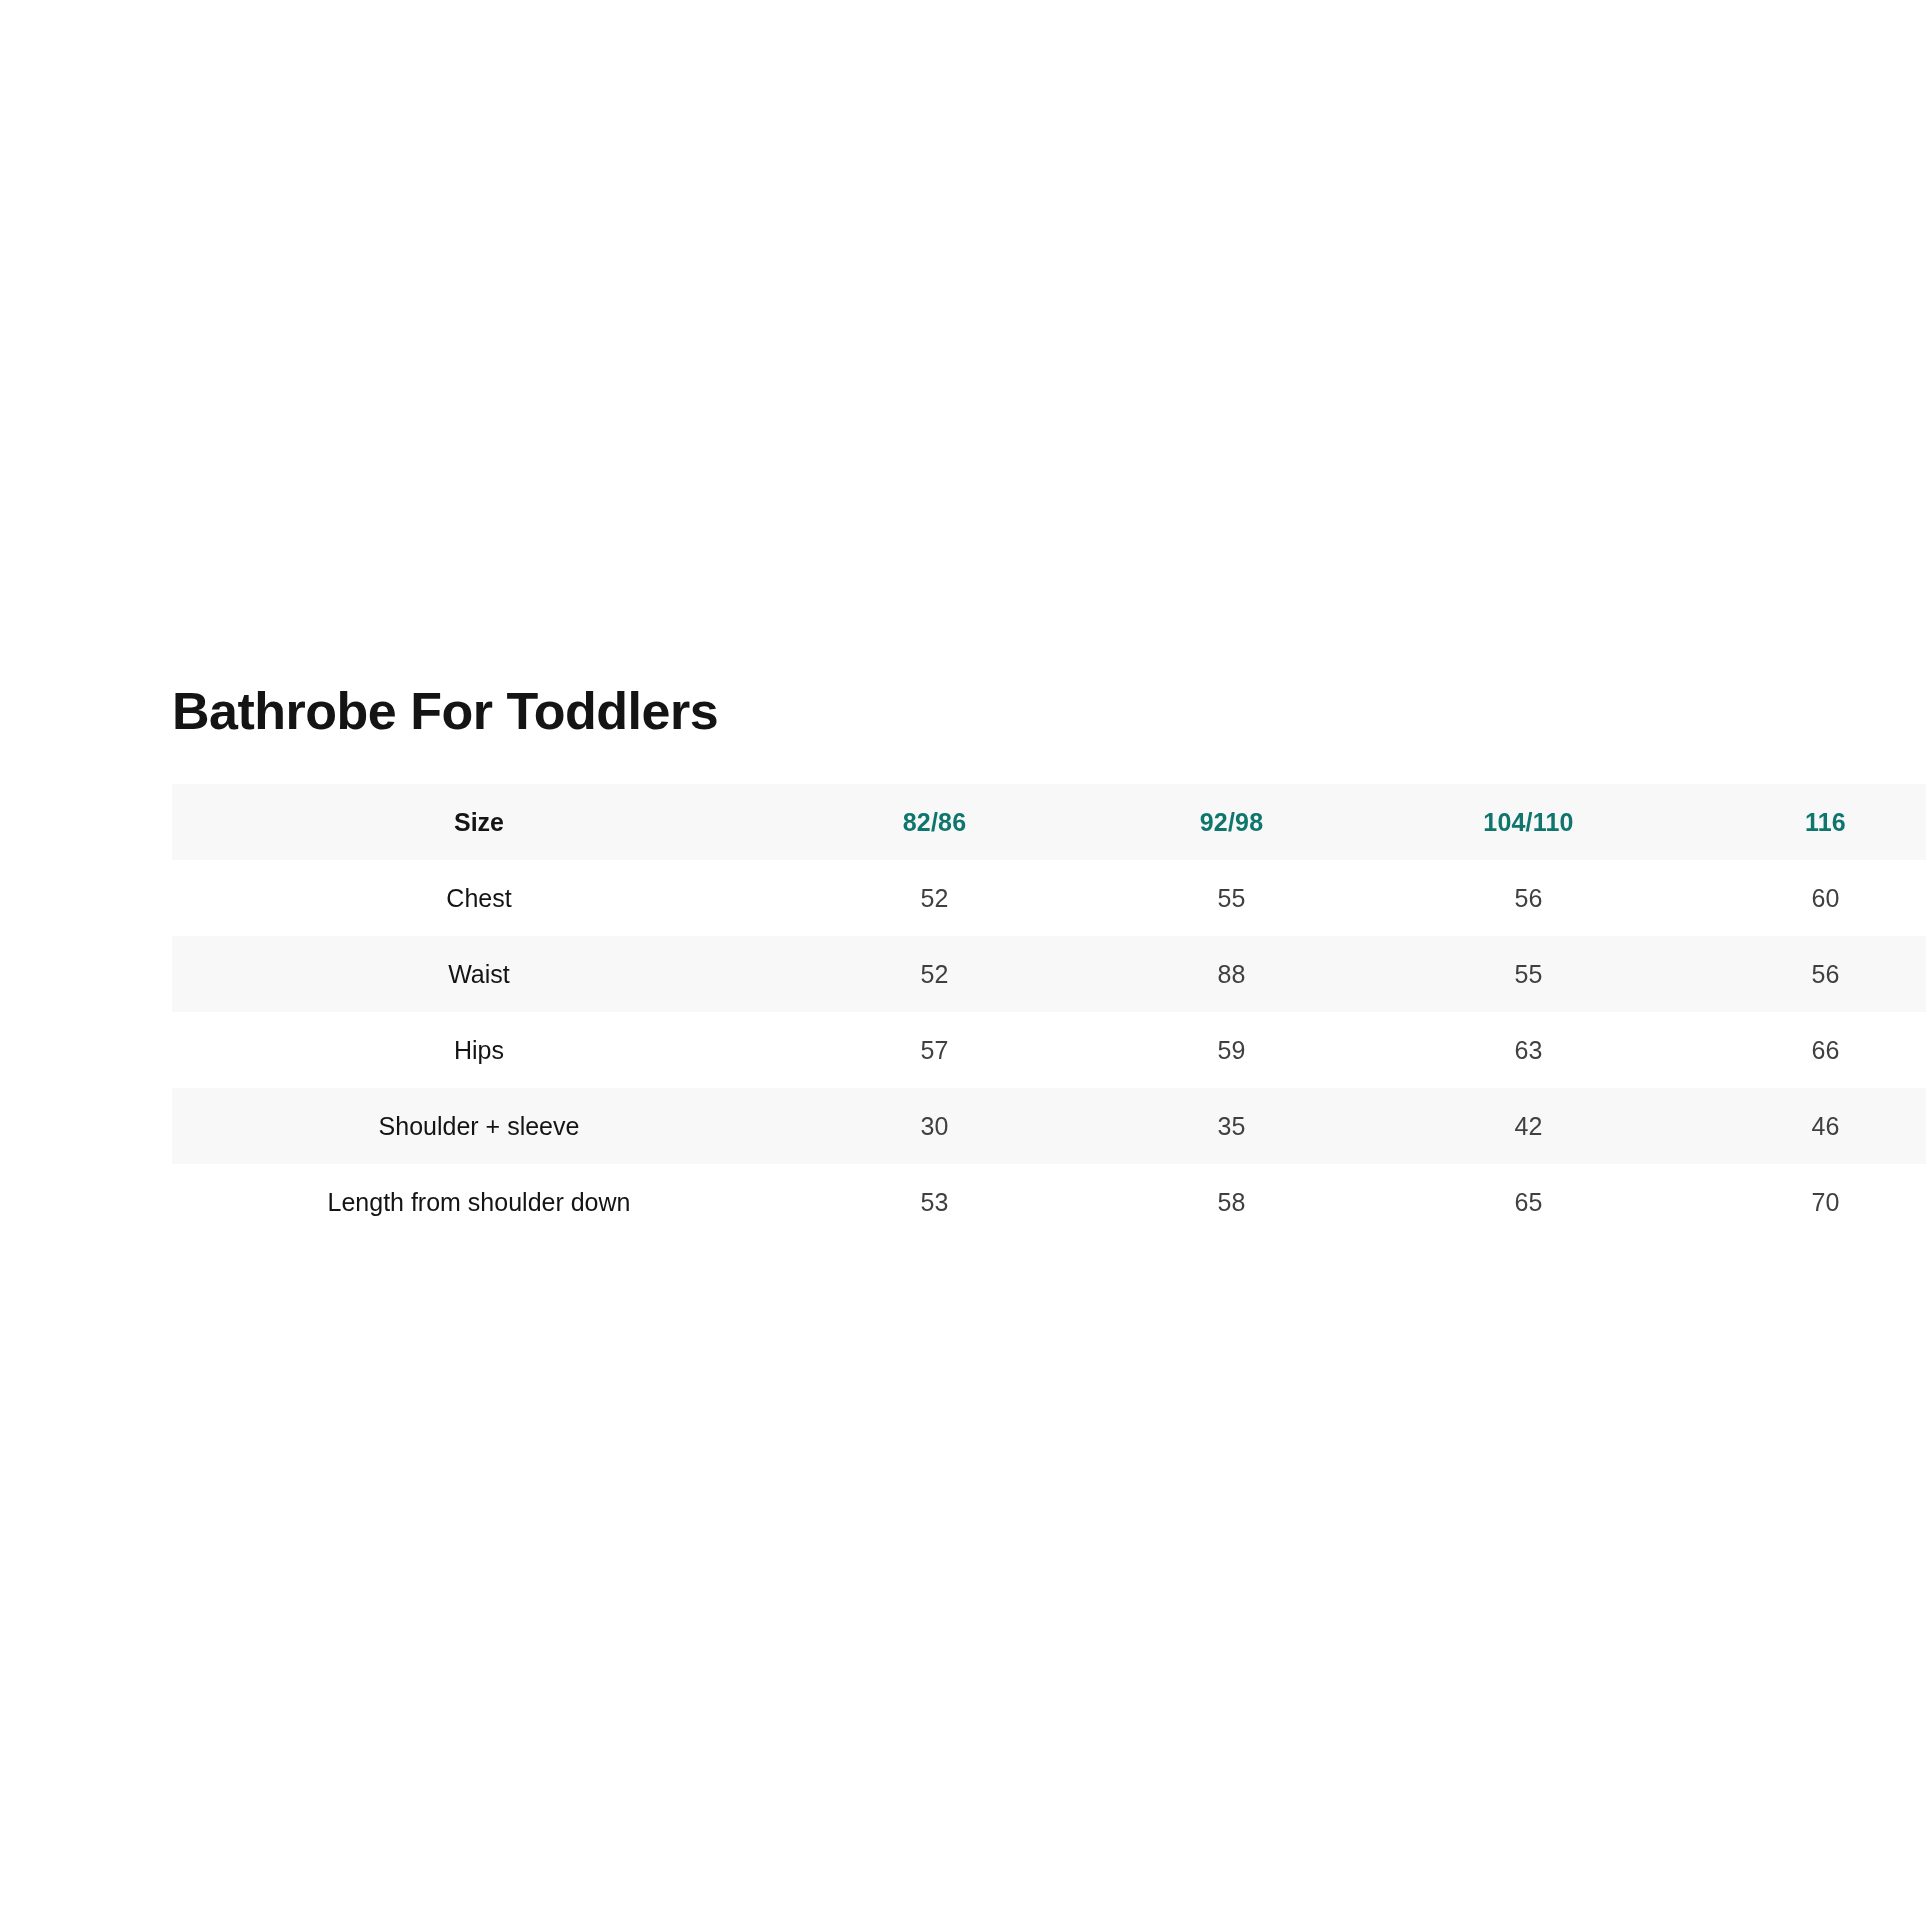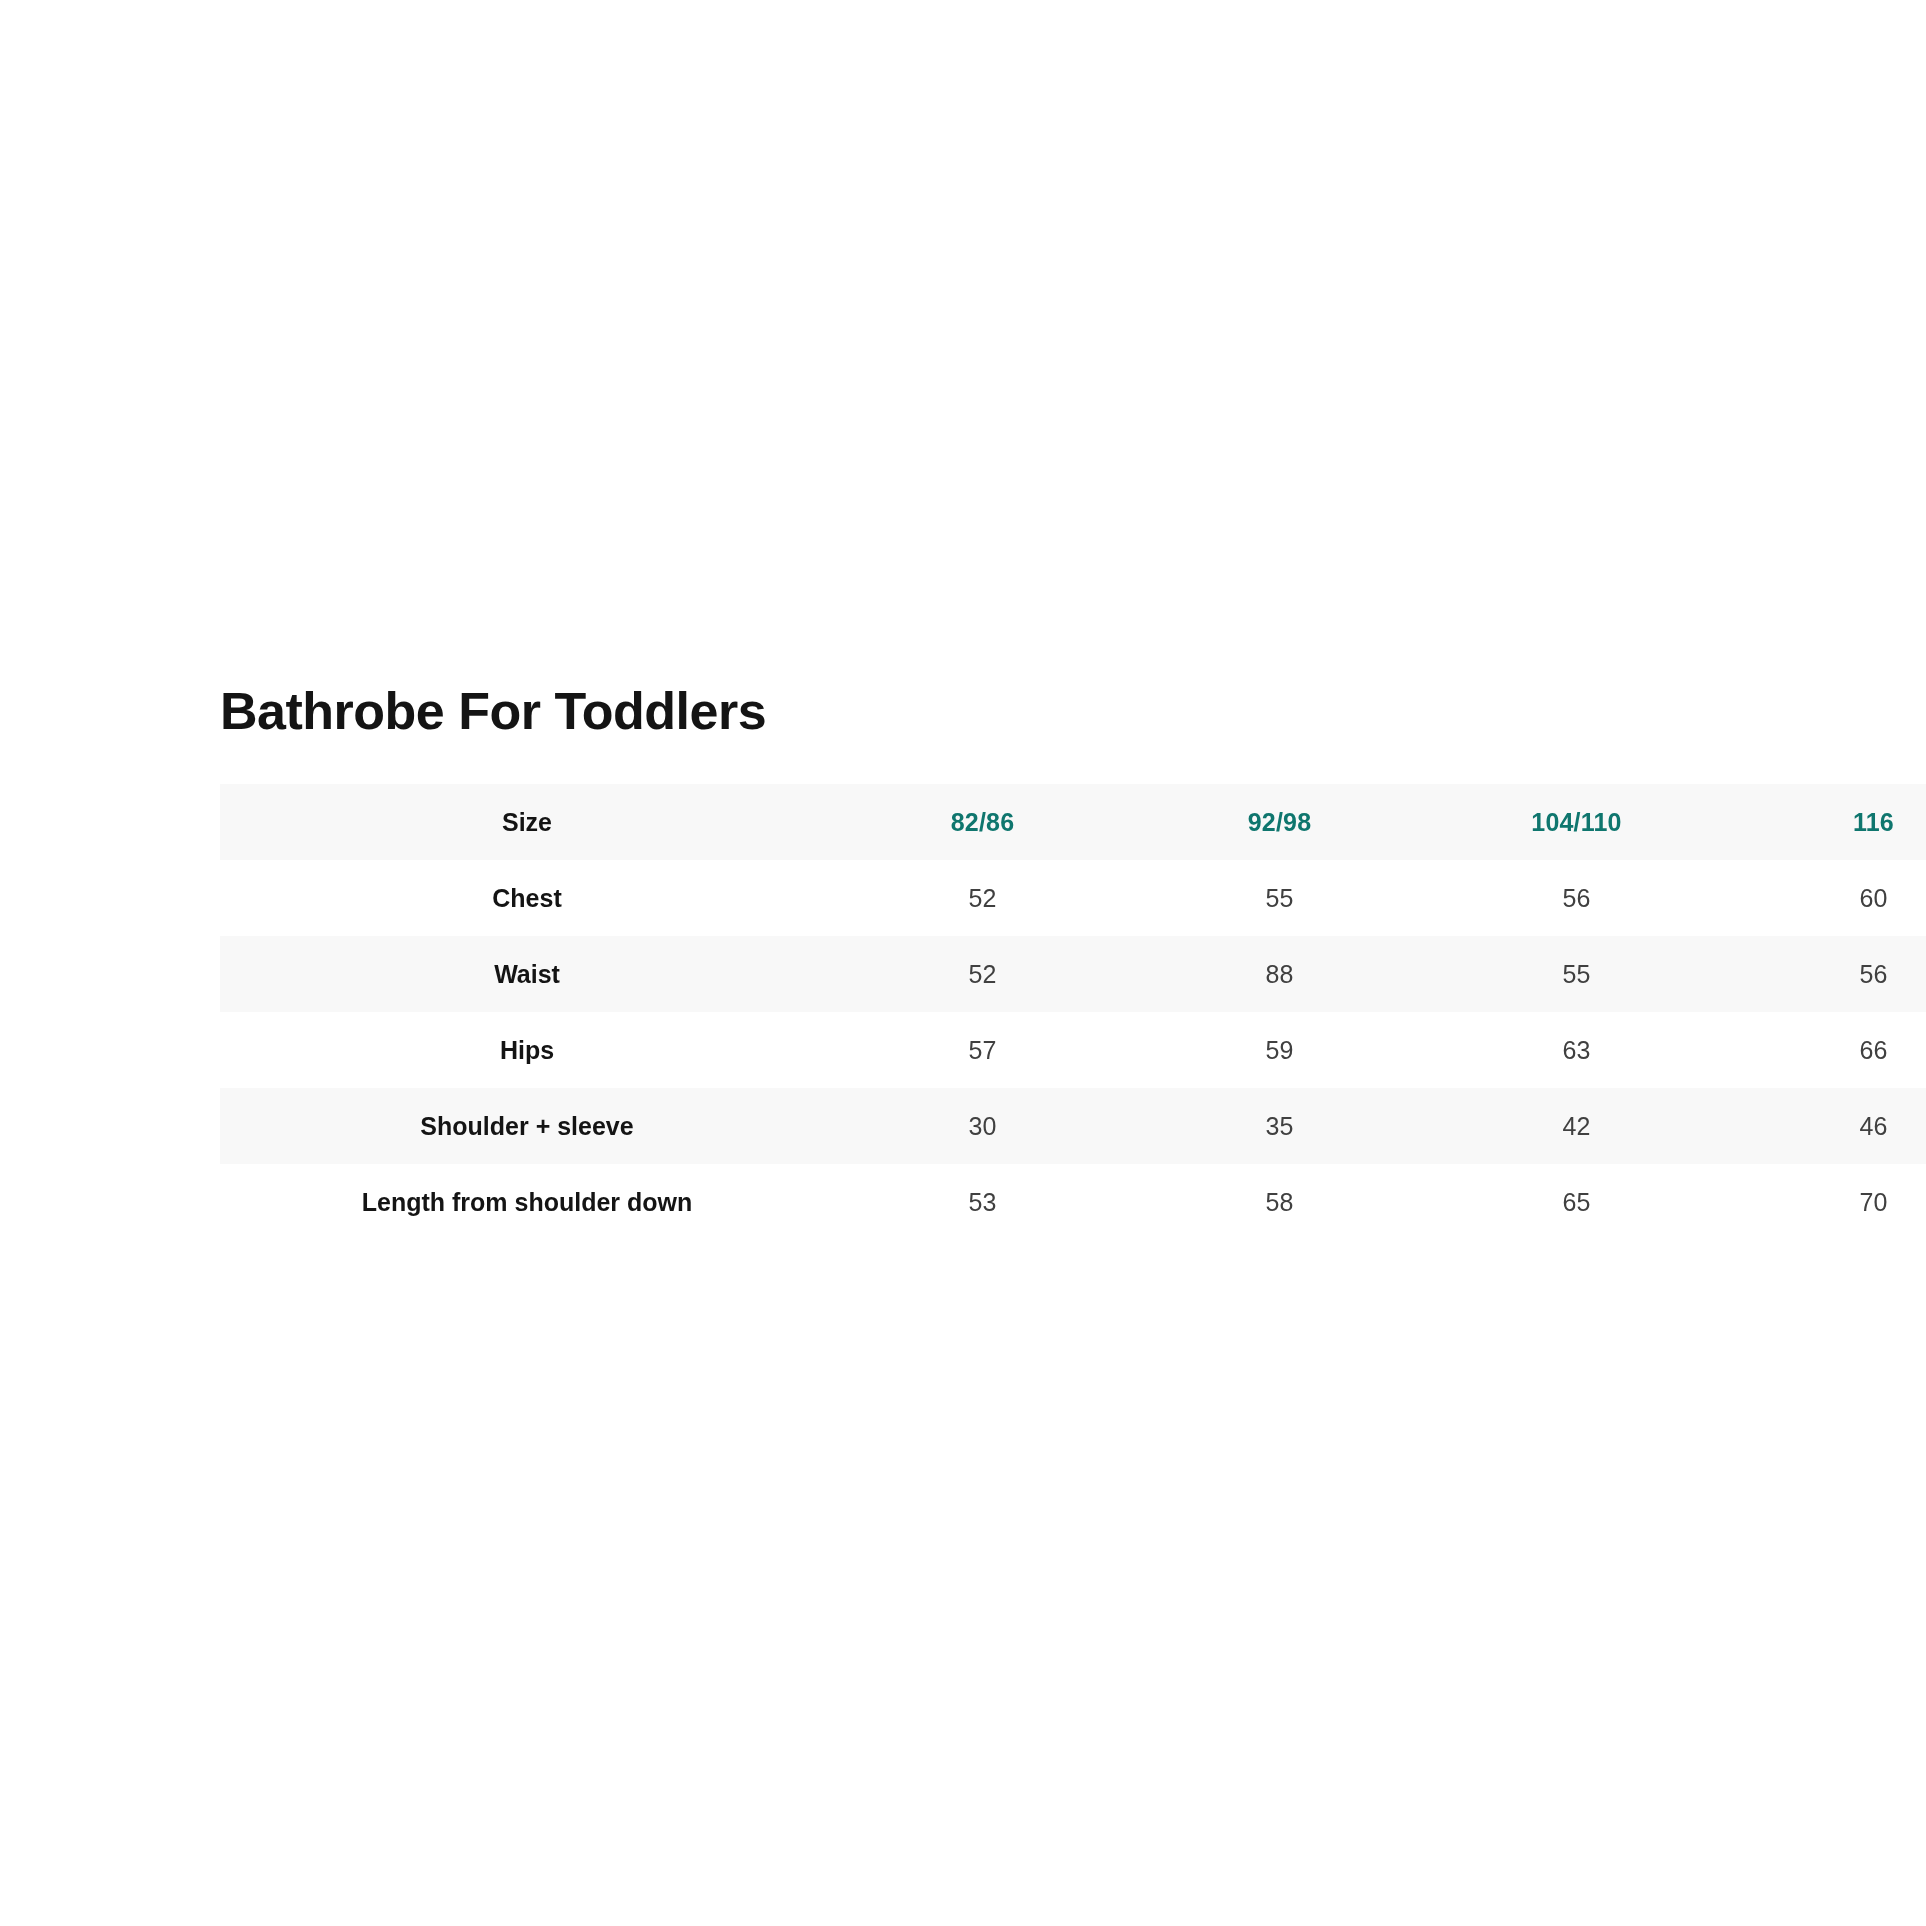--- a/index.html
+++ b/index.html
@@ -17,21 +17,20 @@
     position: relative;
     width: 1927px;
     height: 1927px;
     box-sizing: border-box;
   }
   .content {
     position: absolute;
     left: 172px;
     top: 683px;
     width: 1604px;
-    margin-left: 48px;
   }
   .title {
     font-size: 52px;
     font-weight: bold;
     color: #141414;
     letter-spacing: -0.5px;
     margin: 0 0 44px 0;
     line-height: 1.1;
   }
   table.size-table {
@@ -59,21 +58,21 @@
     font-weight: bold;
     color: #141414;
     padding-left: 4px;
   }
   th.size-head {
     font-weight: bold;
     color: #0f766e;
     letter-spacing: 0.2px;
   }
   td.row-label {
-    font-weight: bold;
+    font-weight: normal;
     color: #141414;
     padding-left: 4px;
   }
   td.row-val {
     font-weight: normal;
     color: #404040;
   }
 </style>
 </head>
 <body>

